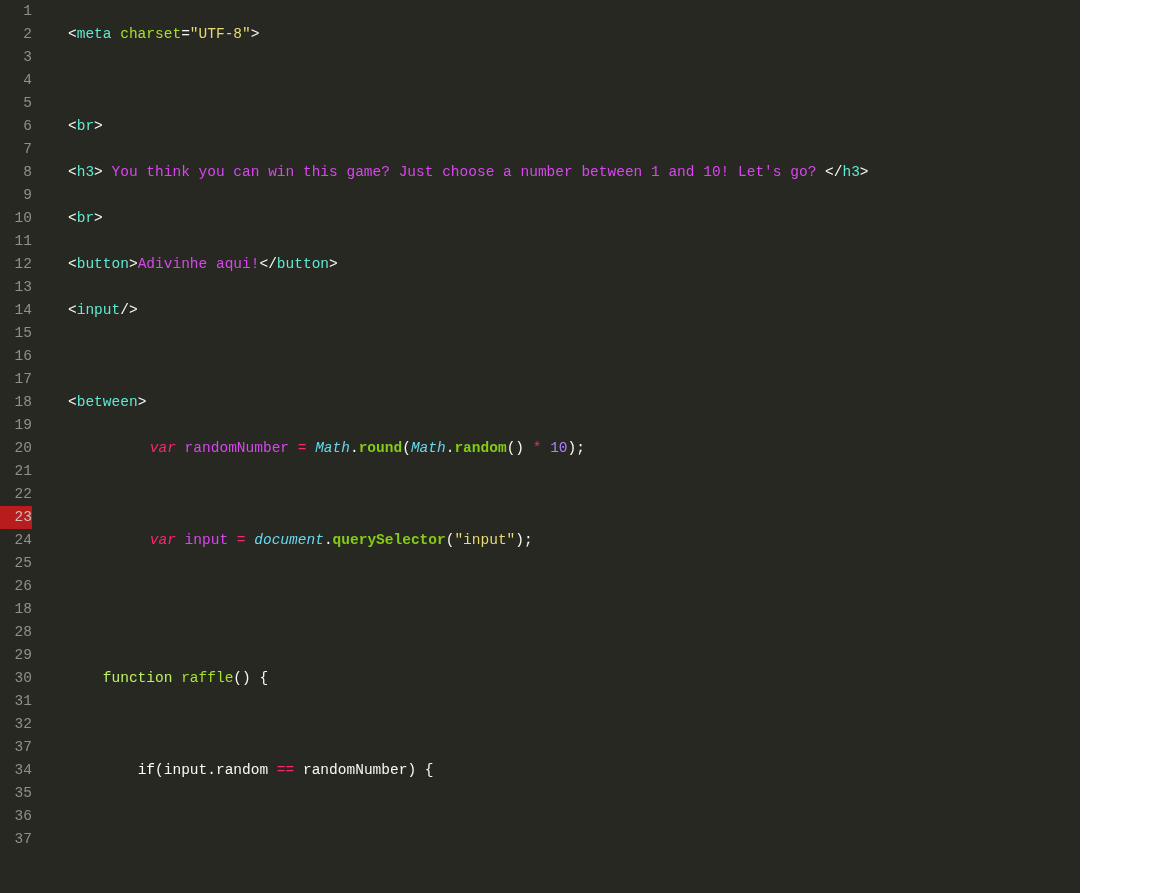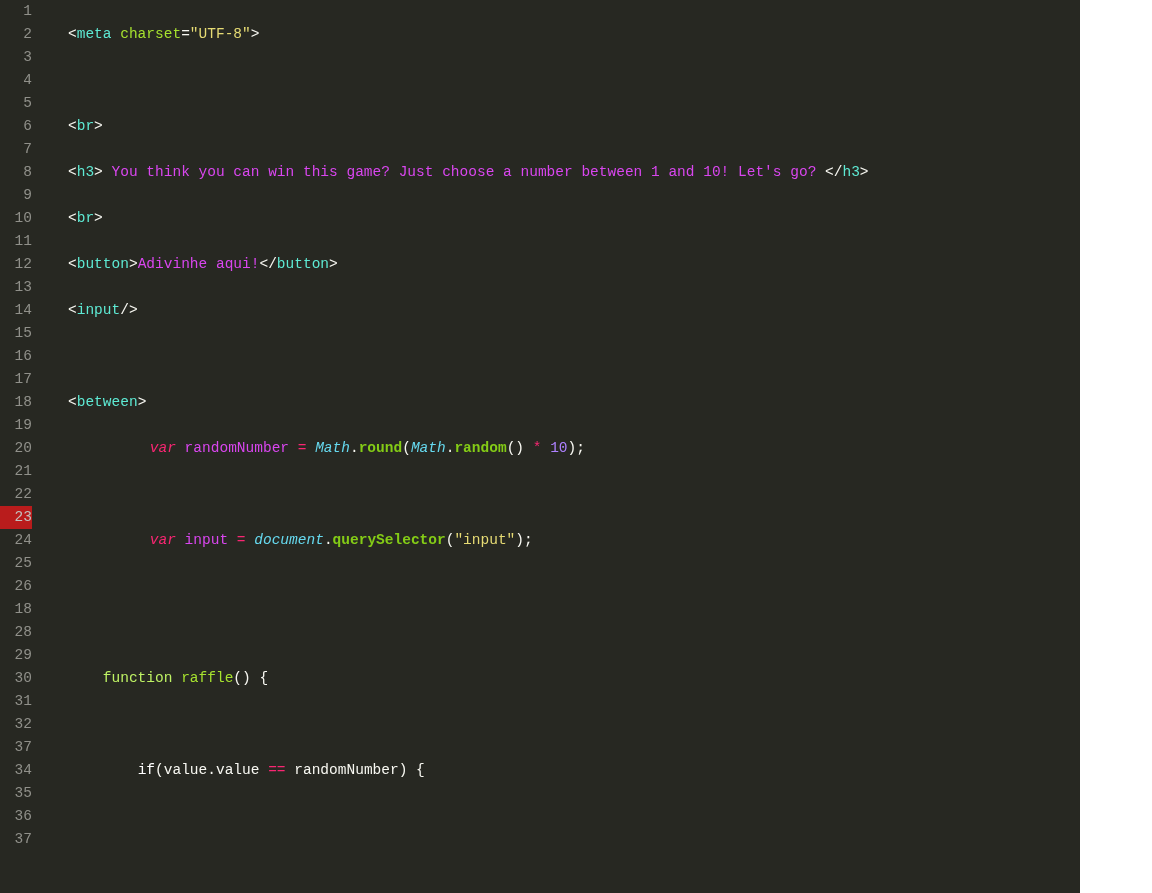--- a/index.html
+++ b/index.html
@@ -111,21 +111,21 @@
 <div class="row"><span class="ang">&lt;</span><span class="tag">input</span><span class="ang">/&gt;</span></div>
 <div class="row"></div>
 <div class="row"><span class="ang">&lt;</span><span class="tag">between</span><span class="ang">&gt;</span></div>
 <div class="row"><span class="txt">    </span><span class="kw-i">var</span><span class="txt"> randomNumber </span><span class="op">=</span><span class="txt"> </span><span class="type">Math</span><span class="pn">.</span><span class="call">round</span><span class="pn">(</span><span class="type">Math</span><span class="pn">.</span><span class="call">random</span><span class="pn">() </span><span class="op">*</span><span class="txt"> </span><span class="num">10</span><span class="pn">);</span></div>
 <div class="row"></div>
 <div class="row"><span class="txt">    </span><span class="kw-i">var</span><span class="txt"> input </span><span class="op">=</span><span class="txt"> </span><span class="type">document</span><span class="pn">.</span><span class="call">querySelector</span><span class="pn">(</span><span class="str">"input"</span><span class="pn">);</span></div>
 <div class="row"></div>
 <div class="row"></div>
 <div class="row"><span class="txt">    </span><span class="fn-i">function</span><span class="txt"> </span><span class="name">raffle</span><span class="pn">() {</span></div>
 <div class="row"></div>
-<div class="row"><span class="txt">        </span><span class="kw">if</span><span class="pn">(value.value </span><span class="op">==</span><span class="pn"> randomNumber) {</span></div>
+<div class="row"><span class="txt">        </span><span class="kw">if</span><span class="pn">(input.random </span><span class="op">==</span><span class="pn"> randomNumber) {</span></div>
 <div class="row"></div>
 
 
 
 
 
 
 
 
 

